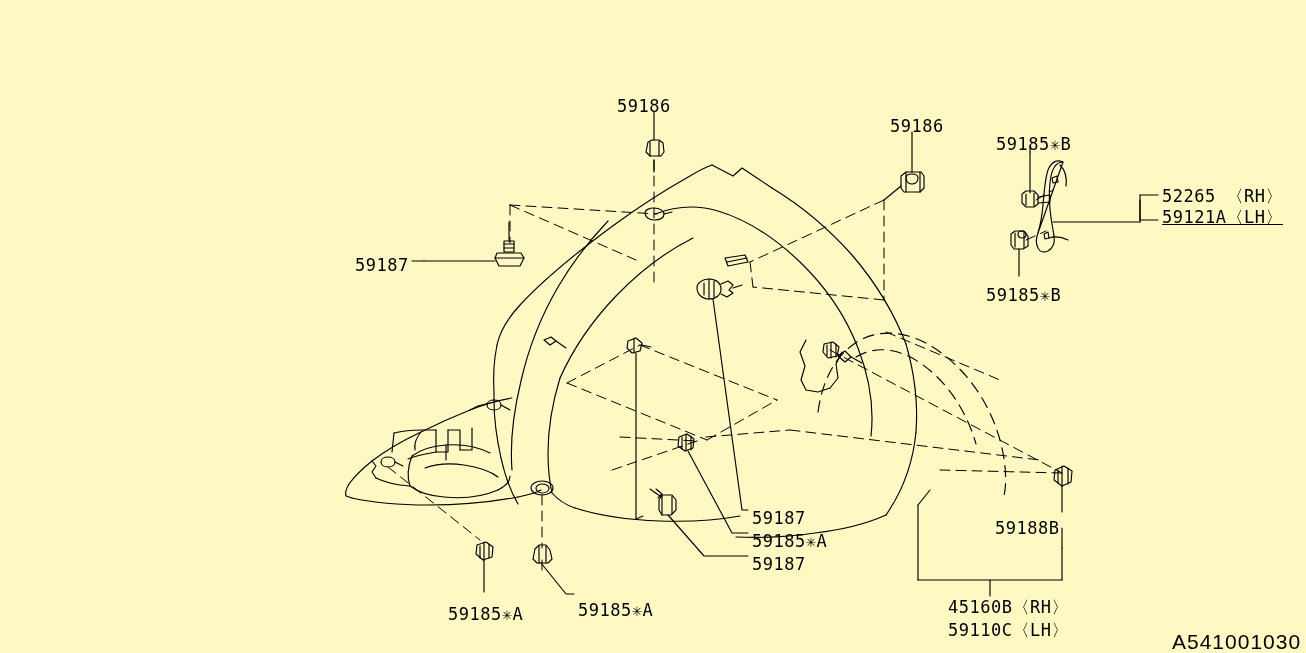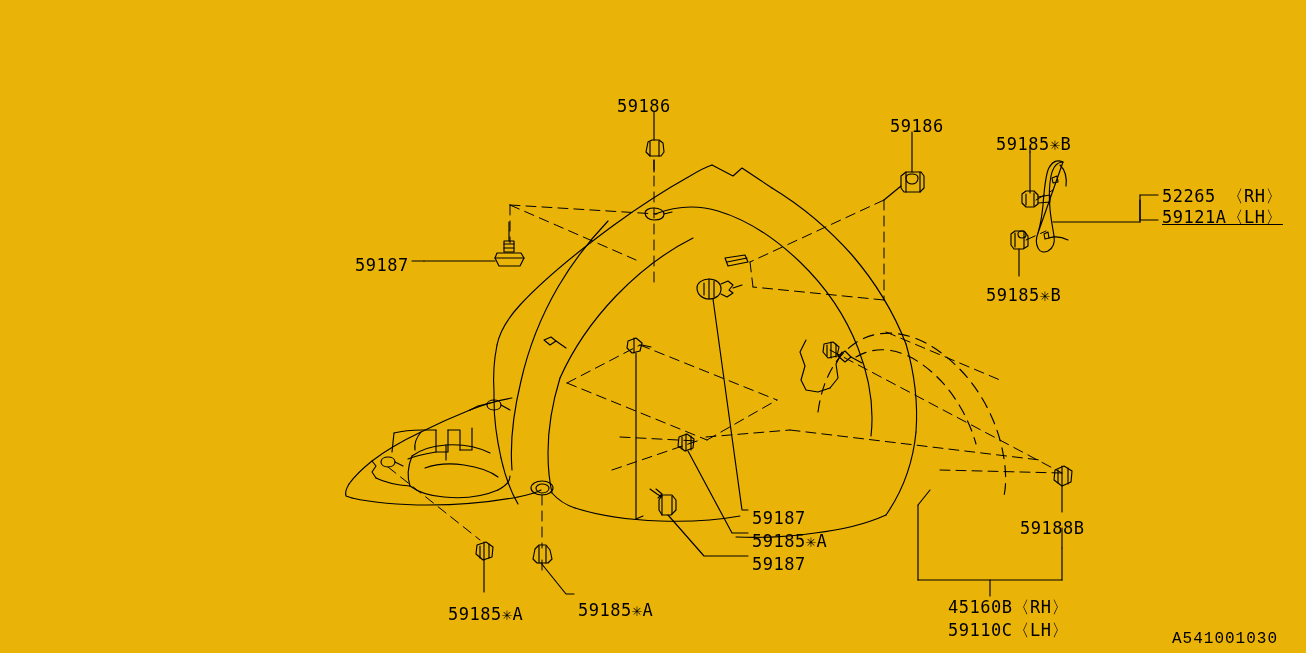--- a/index.html
+++ b/index.html
@@ -1,36 +1,36 @@
 <!DOCTYPE html>
 <html><head>
 <meta charset="utf-8">
 <style>
   html,body{margin:0;padding:0;background:#ffffff;}
   #root{
     position:relative;
     width:1306px;height:653px;
-    background:#eab308;
+    background:#fef9c3;
     font-family:"DejaVu Sans Mono","Liberation Mono",monospace;
     overflow:hidden;
   }
   svg.art{position:absolute;left:0;top:0;width:1306px;height:653px;}
   .lbl{
     position:absolute;
     font-family:"DejaVu Sans Mono","Liberation Mono",monospace;
     font-size:17px;
     letter-spacing:0.5px;
     color:#000000;
     white-space:pre;
     line-height:20px;
   }
   .dwg{
     position:absolute;
-    font-family:Liberation Mono, monospace;
-    font-size:16px;
+    font-family:Liberation Sans, sans-serif;
+    font-size:21px;
     letter-spacing:1px;
     color:#000000;
     white-space:pre;
   }
 </style>
 </head>
 <body>
 
 <div id="root">
 
@@ -314,19 +314,19 @@
   <div class="lbl" style="left:996px;top:134px;">59185✳B</div>
   <div class="lbl" style="left:986px;top:285px;">59185✳B</div>
   <div class="lbl" style="left:1162px;top:186px;">52265 〈RH〉</div>
   <div class="lbl" style="left:1162px;top:207px;text-decoration:underline;">59121A〈LH〉</div>
   <div class="lbl" style="left:355px;top:255px;">59187</div>
   <div class="lbl" style="left:752px;top:508px;">59187</div>
   <div class="lbl" style="left:752px;top:531px;">59185✳A</div>
   <div class="lbl" style="left:752px;top:554px;">59187</div>
   <div class="lbl" style="left:448px;top:604px;">59185✳A</div>
   <div class="lbl" style="left:578px;top:600px;">59185✳A</div>
-  <div class="lbl" style="left:1020px;top:518px;">59188B</div>
+  <div class="lbl" style="left:995px;top:518px;">59188B</div>
   <div class="lbl" style="left:948px;top:597px;">45160B〈RH〉</div>
   <div class="lbl" style="left:948px;top:620px;">59110C〈LH〉</div>
 
   <div class="dwg" style="left:1172px;top:630px;">A541001030</div>
 
 </div>
 
 </body></html>

